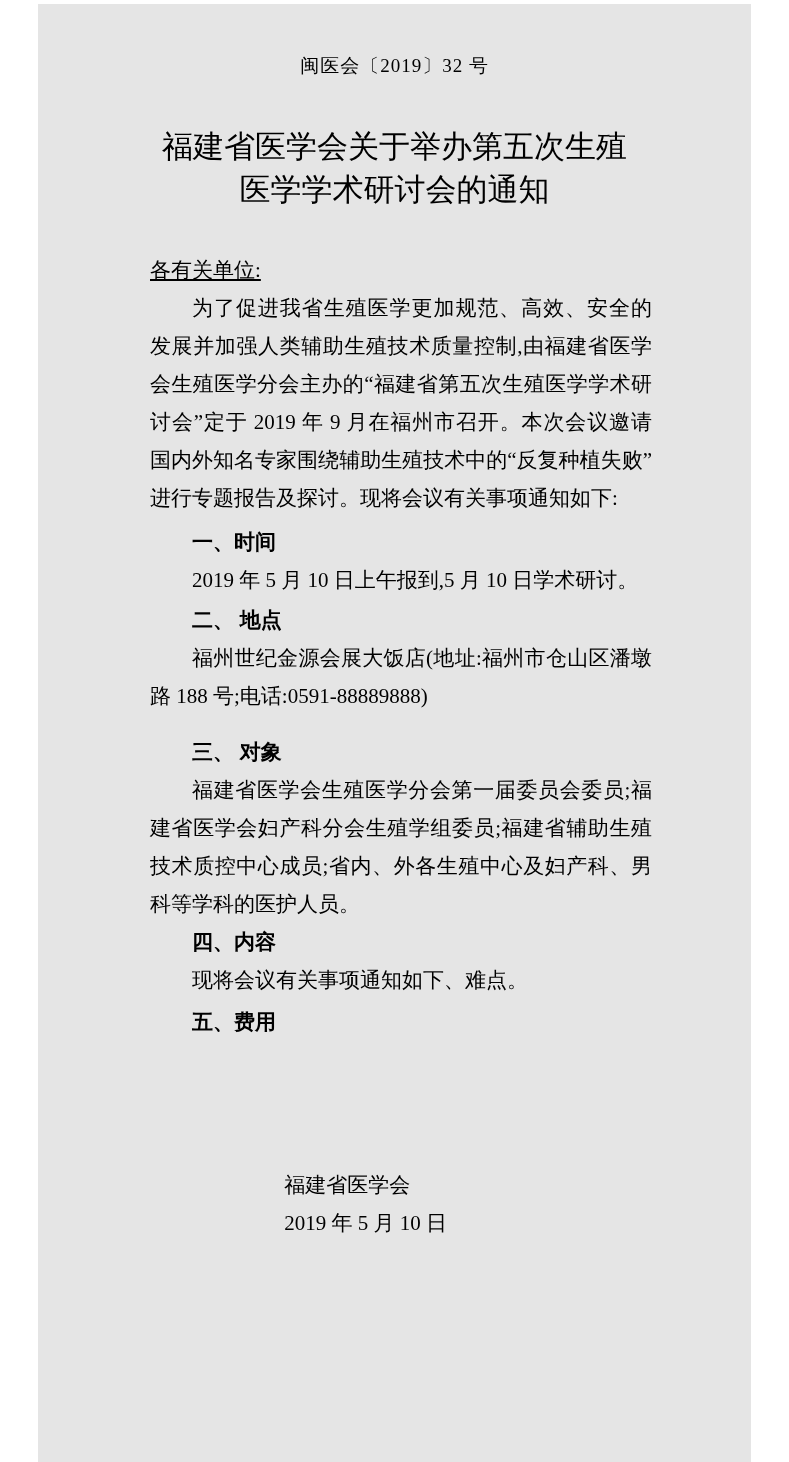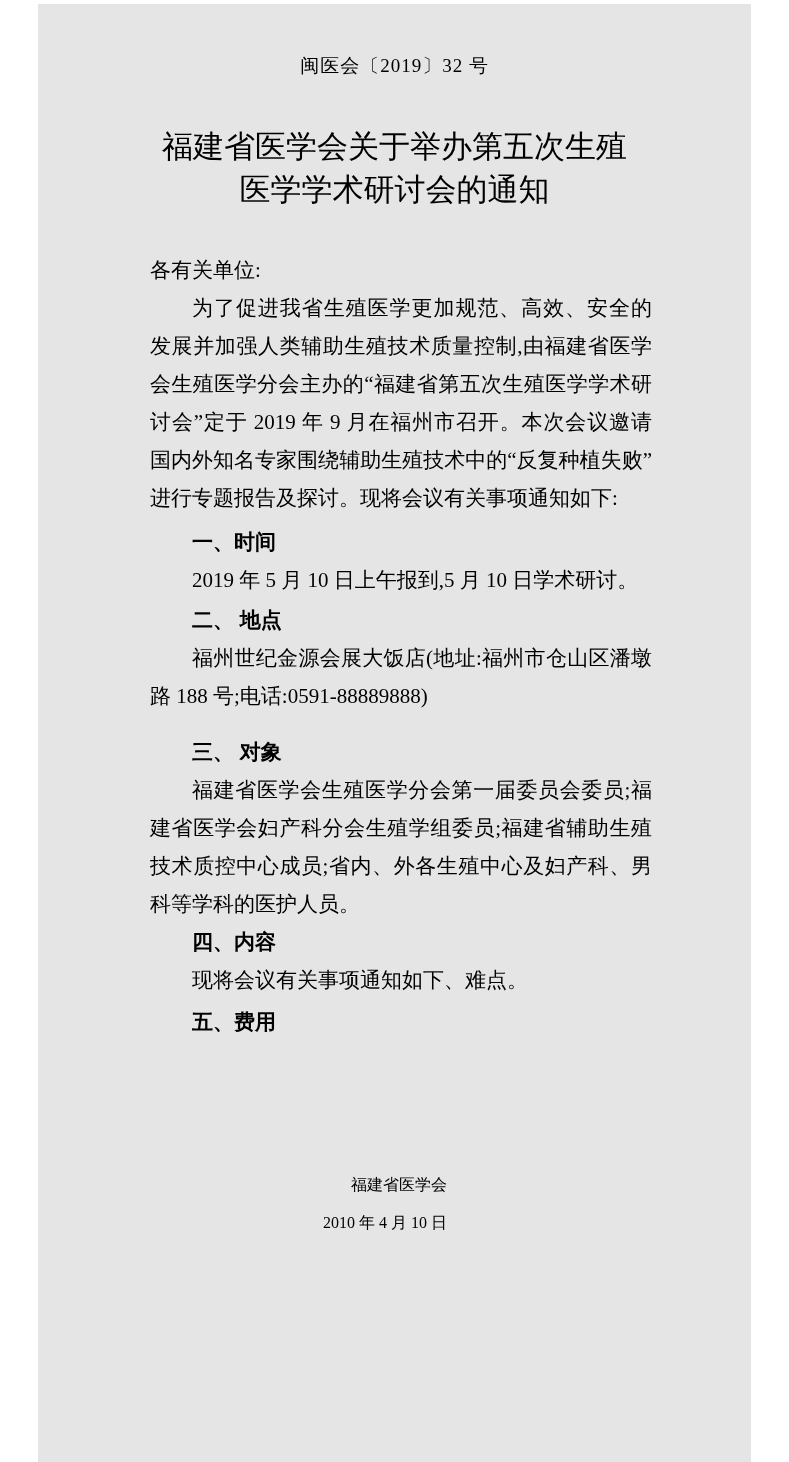--- a/index.html
+++ b/index.html
@@ -29,36 +29,36 @@
     font-size: 31px;
     line-height: 43px;
   }
   .doc-body {
     margin: 40px 99px 0 112px;
     font-size: 21px;
     line-height: 38px;
     text-align: justify;
   }
   .doc-body p { text-indent: 2em; }
-  .doc-body p.salutation { text-indent: 0; }
+  .doc-body p.salutation { text-indent: 0; text-decoration: underline; }
   .doc-body p.heading {
     font-family: "Liberation Sans", "DejaVu Sans", sans-serif;
     font-weight: 700;
   }
   .h-time    { margin-top: 6px; }
   .h-place   { margin-top: 2px; }
   .h-target  { margin-top: 18px; }
   .h-content { margin-top: 0; }
   .h-fee     { margin-top: 4px; }
   .contact   { margin-top: 6px; text-indent: 1.4em !important; }
   .signature {
     width: fit-content;
     margin: 125px 205px 0 auto;
-    text-align: right;
-    font-size: 16px;
+    text-align: left;
+    font-size: 21px;
     line-height: 38px;
   }
 </style>
 </head>
 <body>
 
 <div class="page">
 
   <div class="doc-number">闽医会〔2019〕32 号</div>
 
@@ -83,18 +83,18 @@
     <p class="para">福建省医学会生殖医学分会第一届委员会委员;福建省医学会妇产科分会生殖学组委员;福建省辅助生殖技术质控中心成员;省内、外各生殖中心及妇产科、男科等学科的医护人员。</p>
 
     <p class="heading h-content">四、内容</p>
     <p class="para">现将会议有关事项通知如下、难点。</p>
 
     <p class="heading h-fee">五、费用</p>
 
 
     <div class="signature">
       <div>福建省医学会</div>
-      <div>2010 年 4 月 10 日</div>
+      <div>2019 年 5 月 10 日</div>
     </div>
 
   </div>
 
 </div>
 
 </body></html>

